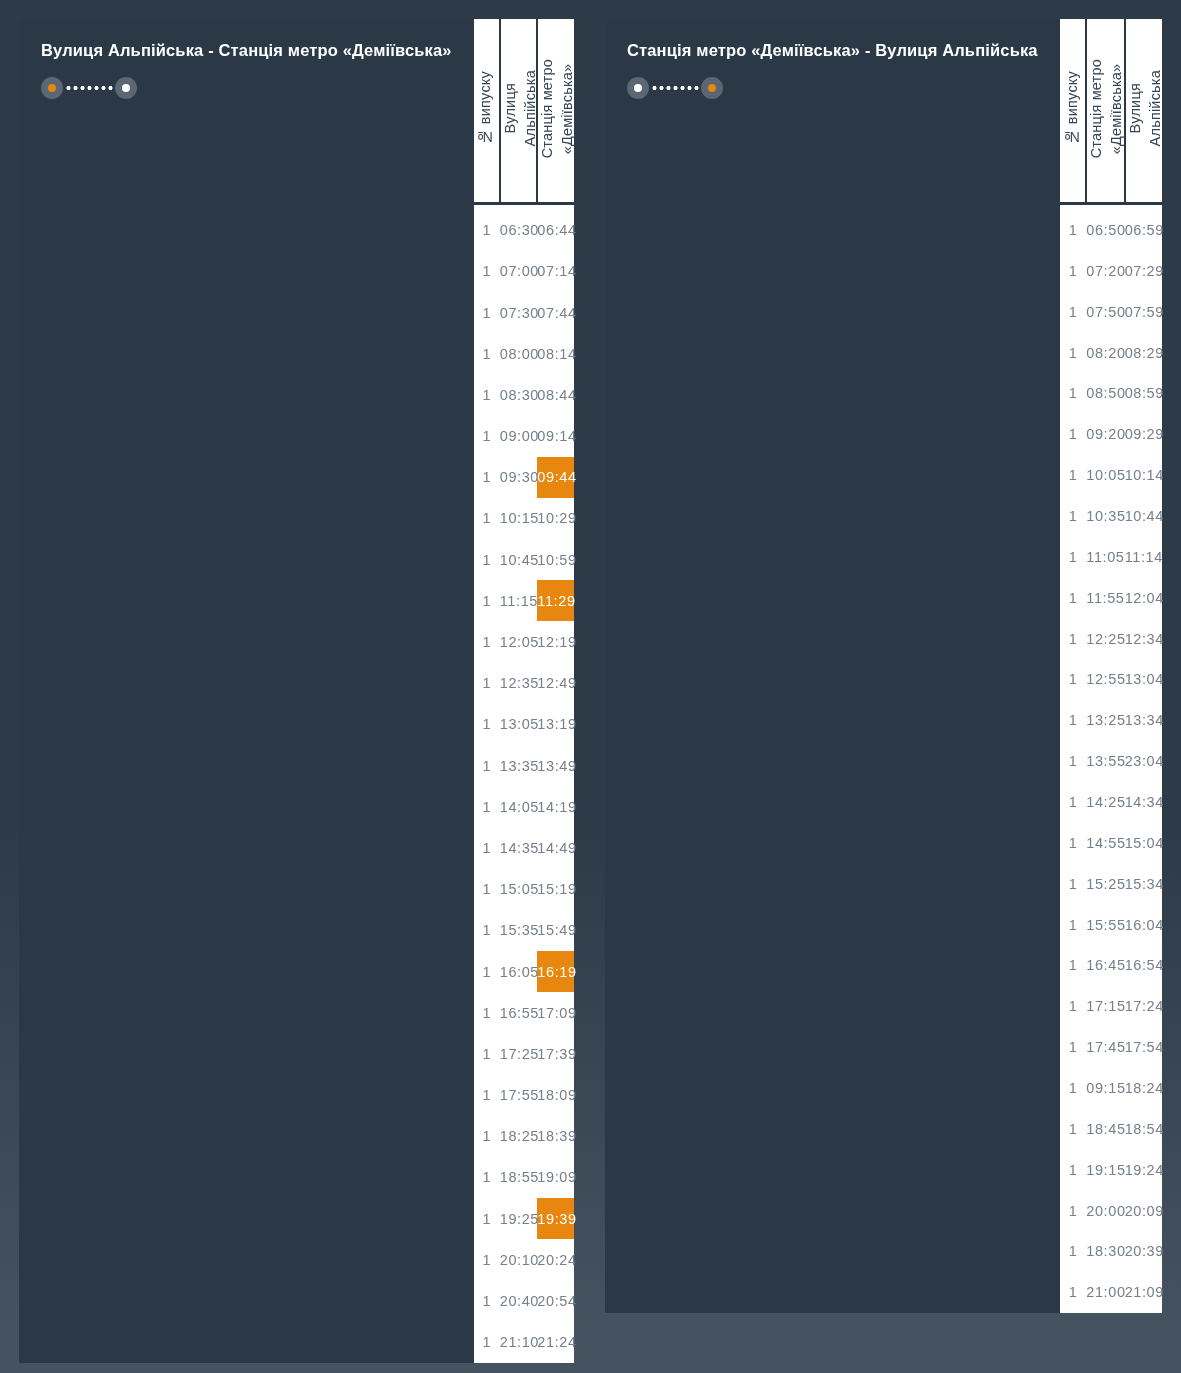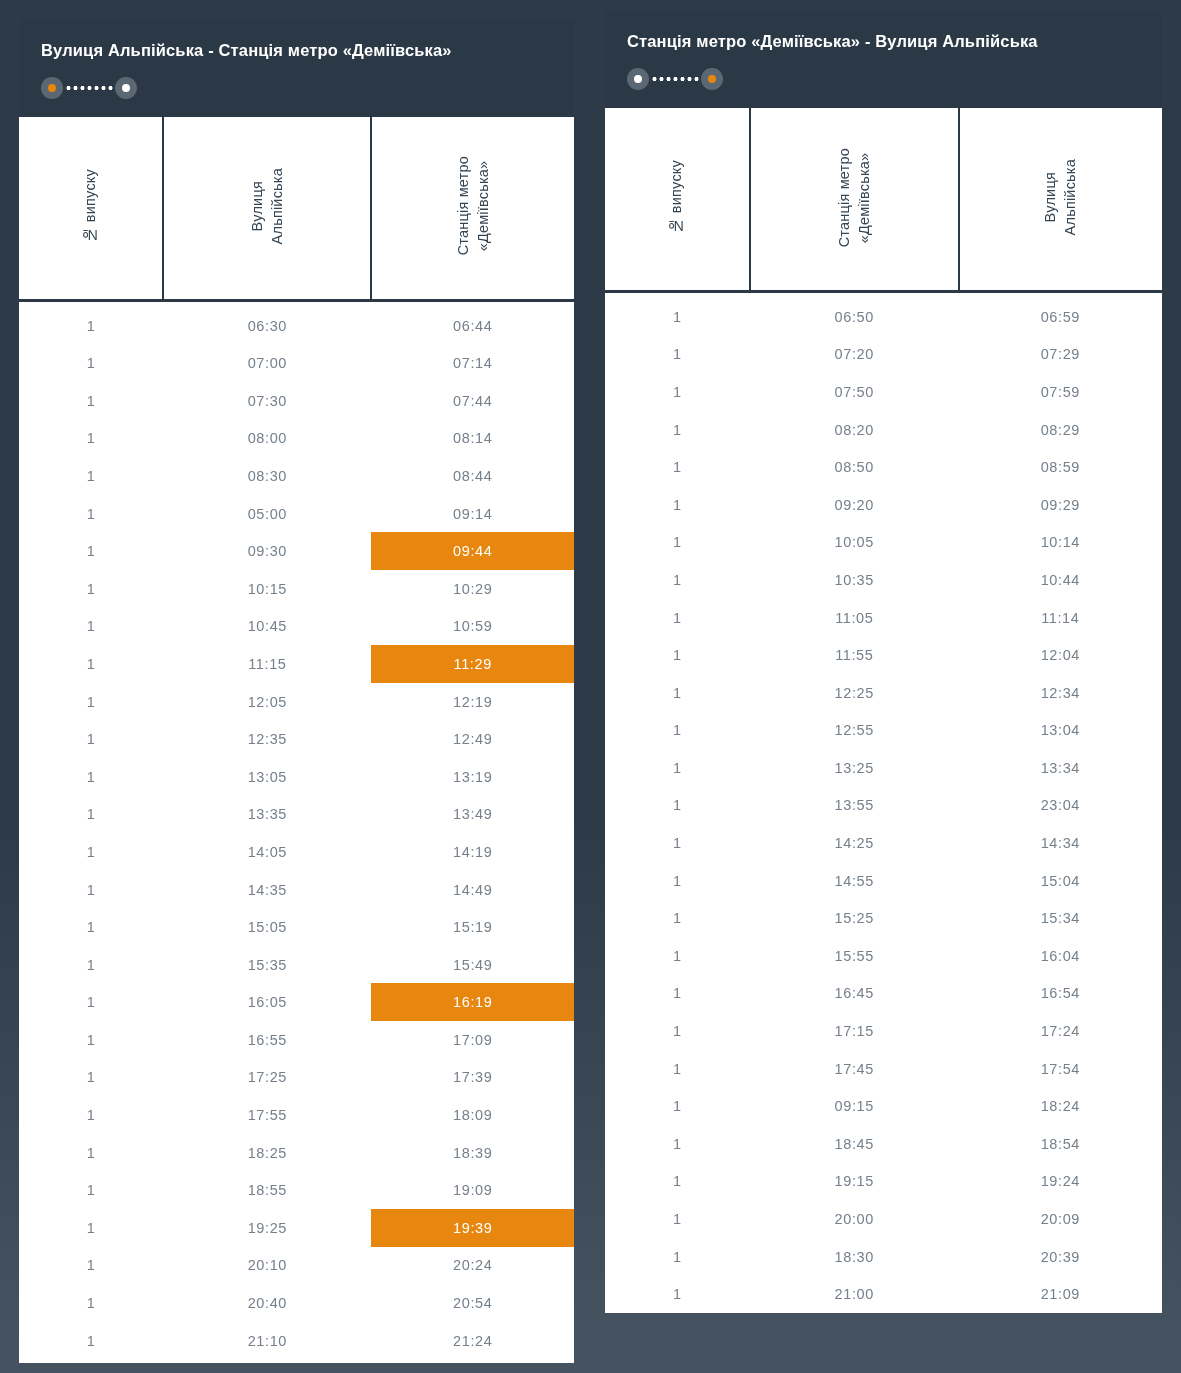--- a/index.html
+++ b/index.html
@@ -22,21 +22,21 @@
     left:0; right:0; top:0; bottom:0;
     background: linear-gradient(180deg,#2d3b49 0%, #2d3b49 60%, #455361 97%, #455361 100%);
     z-index:0;
   }
 
   .panel {
     position: absolute;
     z-index: 1;
     background: #ffffff;
     display: flex;
-    flex-direction: column;
+    flex-direction: row;
   }
   .panel-left  { left: 19px;  top: 19px; width: 555px; height: 1344px; }
   .panel-right { left: 605px; top: 19px; width: 557px; height: 1294px; justify-content: flex-end; }
 
   
   .panel-head {
     background: #2b3946;
     padding: 22px 22px 18px 22px;
     flex: 0 0 auto;
   }
@@ -190,21 +190,21 @@
             <td>08:00</td>
             <td>08:14</td>
           </tr>
           <tr>
             <td>1</td>
             <td>08:30</td>
             <td>08:44</td>
           </tr>
           <tr>
             <td>1</td>
-            <td>05:00</td>
+            <td>09:00</td>
             <td>09:14</td>
           </tr>
           <tr>
             <td>1</td>
             <td>09:30</td>
             <td class="hl">09:44</td>
           </tr>
           <tr>
             <td>1</td>
             <td>10:15</td>

